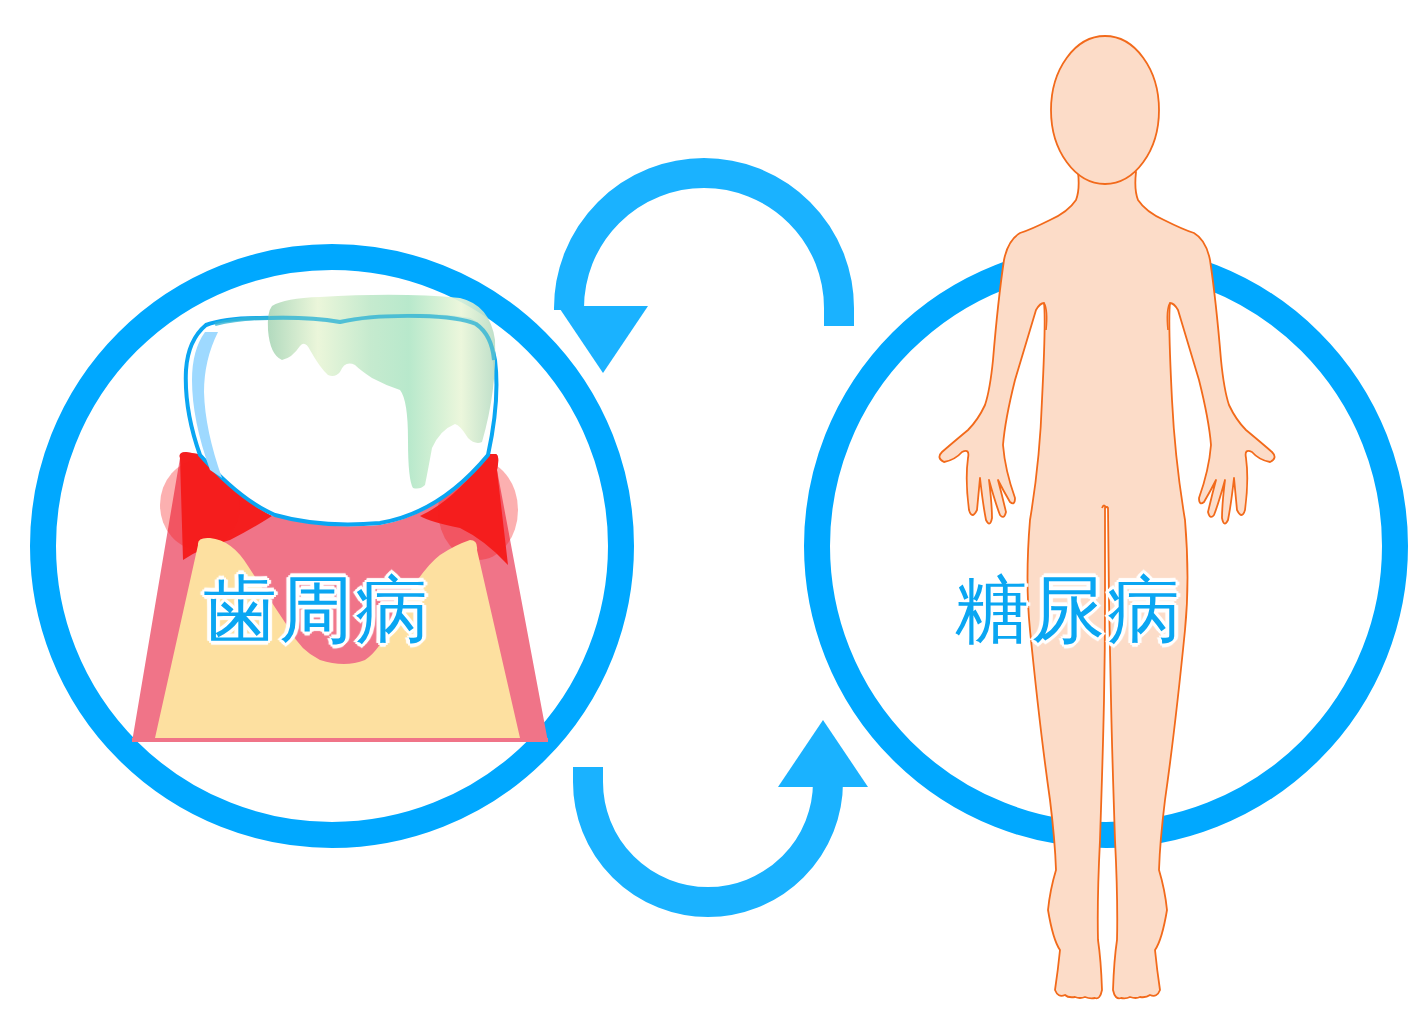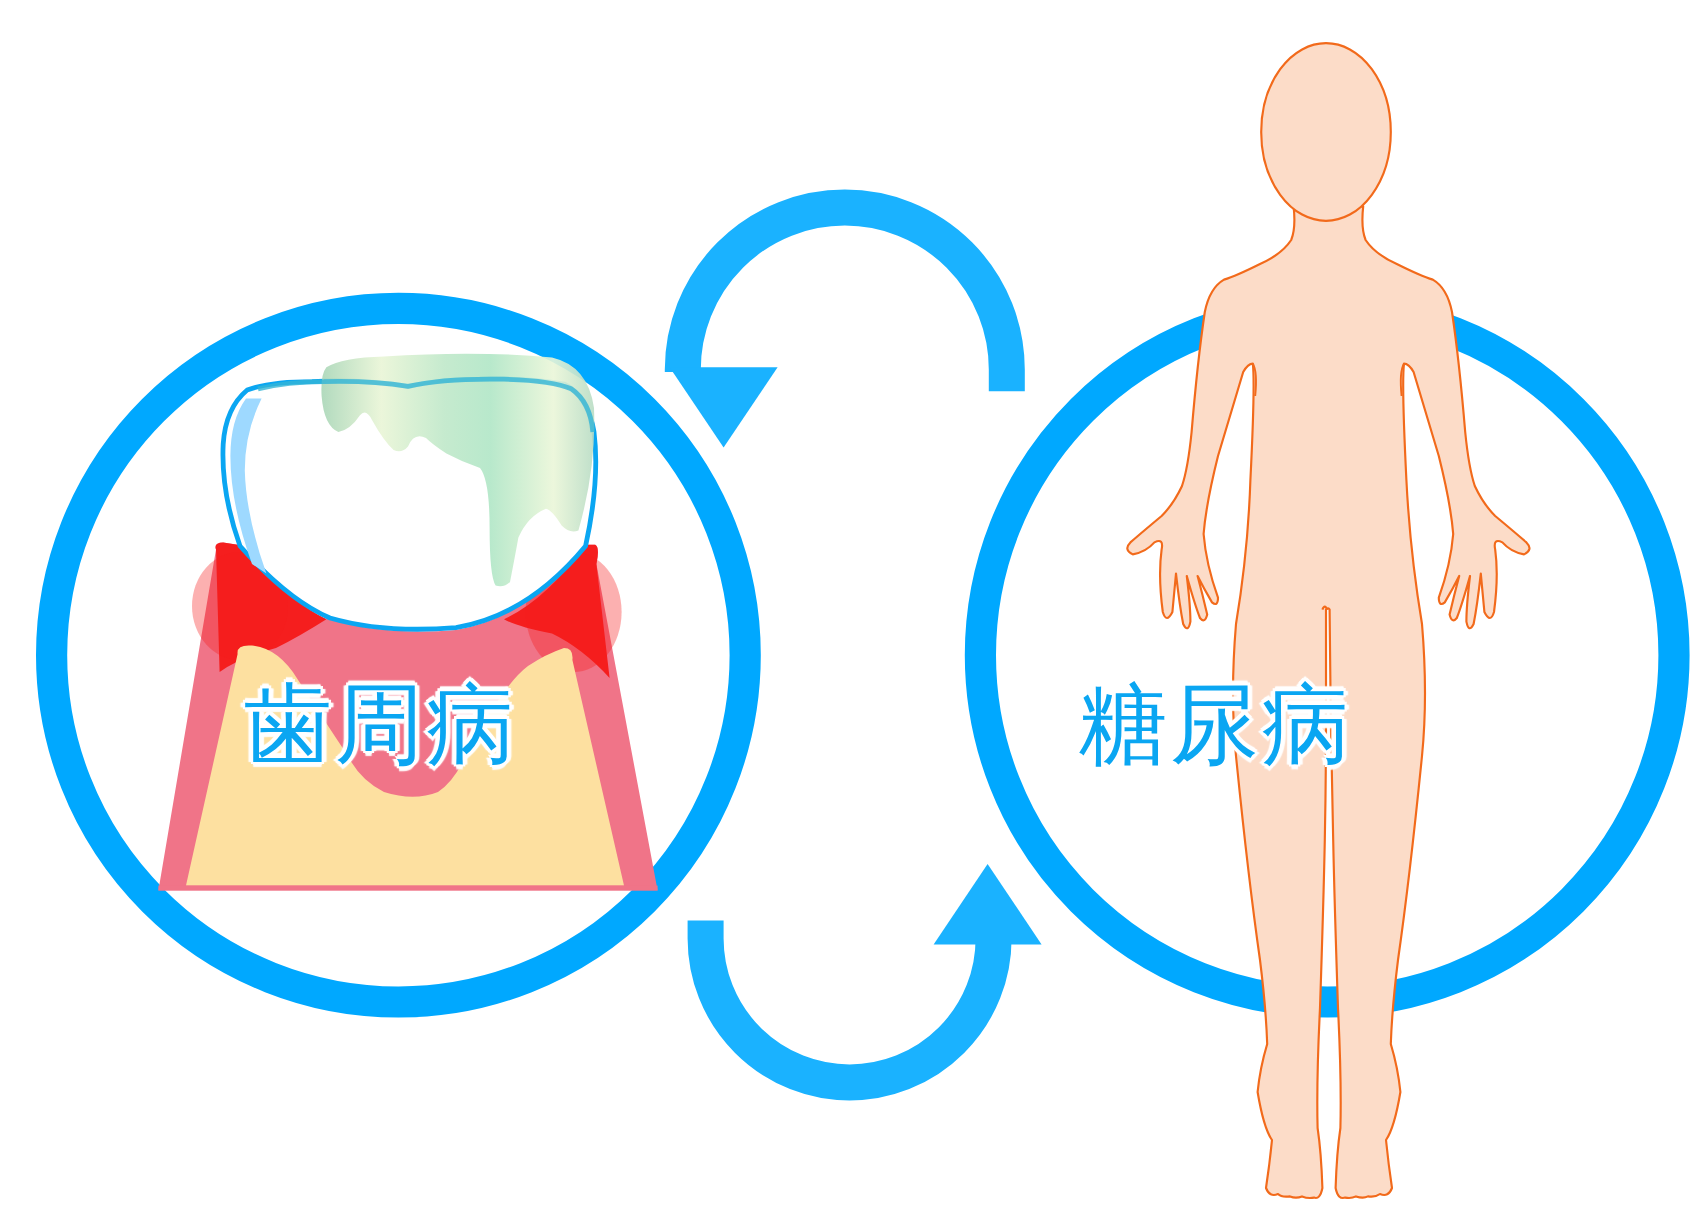--- a/index.html
+++ b/index.html
@@ -1,34 +1,34 @@
 <!DOCTYPE html>
 <html><head>
 <meta charset="utf-8">
 <style>
   html, body { margin: 0; padding: 0; background: #ffffff; }
   body { width: 1421px; height: 1014px; position: relative; overflow: hidden; }
   #stage { position: absolute; left: 0; top: 0; width: 1421px; height: 1014px; }
   .label {
     position: absolute;
-    font-family: Liberation Mono, monospace;
+    font-family: Liberation Serif, serif;
     font-size: 74px;
     font-weight: 500;
     letter-spacing: 2px;
     color: #0aa6f2;
     -webkit-text-stroke: 0px;
     text-shadow:
       3px 0 0 #fff, -3px 0 0 #fff, 0 3px 0 #fff, 0 -3px 0 #fff,
       2px 2px 0 #fff, -2px -2px 0 #fff, 2px -2px 0 #fff, -2px 2px 0 #fff,
       4px 0 1px #fff, -4px 0 1px #fff, 0 4px 1px #fff, 0 -4px 1px #fff;
     white-space: nowrap;
     line-height: 1;
   }
   #label-left { left: 203px; top: 573px; }
-  #label-right { left: 899px; top: 573px; }
+  #label-right { left: 955px; top: 573px; }
 </style>
 </head>
 <body>
 
 <div id="stage">
 <svg width="1421" height="1014" viewBox="0 0 1421 1014" xmlns="http://www.w3.org/2000/svg">
   <defs>
     <linearGradient id="plaqueGrad" x1="0" y1="0" x2="1" y2="0">
       <stop offset="0" stop-color="#a9d6b7"></stop>
       <stop offset="0.22" stop-color="#e9f5d6"></stop>

